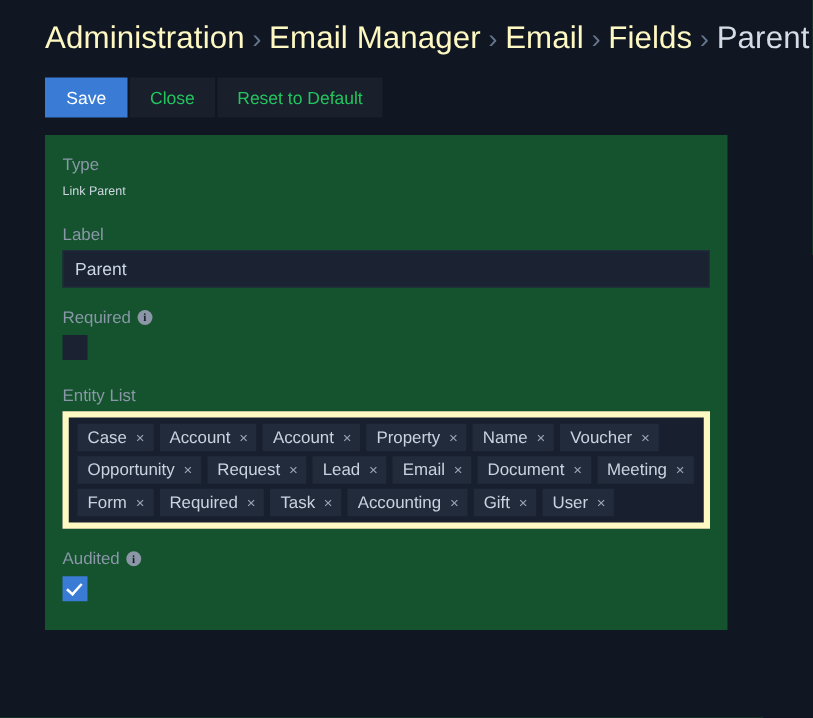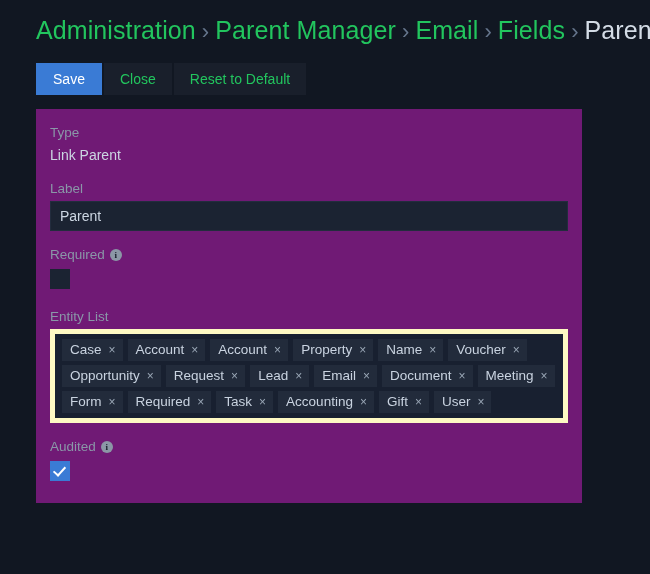--- a/index.html
+++ b/index.html
@@ -20,21 +20,21 @@
 
   
   .breadcrumb {
     padding: 13px 0 0 36px;
     font-size: 25px;
     line-height: 34px;
     white-space: nowrap;
     letter-spacing: 0.1px;
   }
   .crumb {
-    color: #22c55e;
+    color: #fef9c3;
     text-decoration: none;
     cursor: pointer;
   }
   .crumb.current {
     color: #d4dce6;
     cursor: default;
   }
   .crumb-sep {
     color: #65758c;
     padding: 0 6px;
@@ -69,38 +69,38 @@
   }
   .btn-default {
     background: #191f2b;
     color: #22c55e;
   }
 
   
   .panel {
     margin: 14px 0 0 36px;
     width: 546px;
-    background: #701a75;
+    background: #14532d;
     padding: 14px 14px 18px 14px;
   }
 
   .field { margin-bottom: 14px; }
   .field:last-child { margin-bottom: 0; }
 
   .field-label {
     font-size: 13.5px;
     color: #8a97a8;
     line-height: 20px;
     margin-bottom: 2px;
     display: flex;
     align-items: center;
     gap: 5px;
   }
   .field-value {
-    font-size: 14px;
+    font-size: 10px;
     color: #ccd6e2;
     line-height: 20px;
   }
 
   
   .info-icon {
     display: inline-flex;
     width: 12px;
     height: 12px;
     border-radius: 50%;
@@ -183,21 +183,21 @@
     color: #9aa7b6;
     font-size: 12px;
     cursor: pointer;
     line-height: 1;
     font-family: "Liberation Sans", sans-serif;
   }
 </style>
 </head>
 <body>
 
-<div class="breadcrumb"><span class="crumb">Administration</span><span class="crumb-sep">›</span><span class="crumb">Parent Manager</span><span class="crumb-sep">›</span><span class="crumb">Email</span><span class="crumb-sep">›</span><span class="crumb">Fields</span><span class="crumb-sep">›</span><span class="crumb current">Parent</span></div>
+<div class="breadcrumb"><span class="crumb">Administration</span><span class="crumb-sep">›</span><span class="crumb">Email Manager</span><span class="crumb-sep">›</span><span class="crumb">Email</span><span class="crumb-sep">›</span><span class="crumb">Fields</span><span class="crumb-sep">›</span><span class="crumb current">Parent</span></div>
 
 <div class="button-row">
   <button class="btn btn-primary">Save</button>
   <button class="btn btn-default">Close</button>
   <button class="btn btn-default">Reset to Default</button>
 </div>
 
 <div class="panel">
 
   <div class="field">

